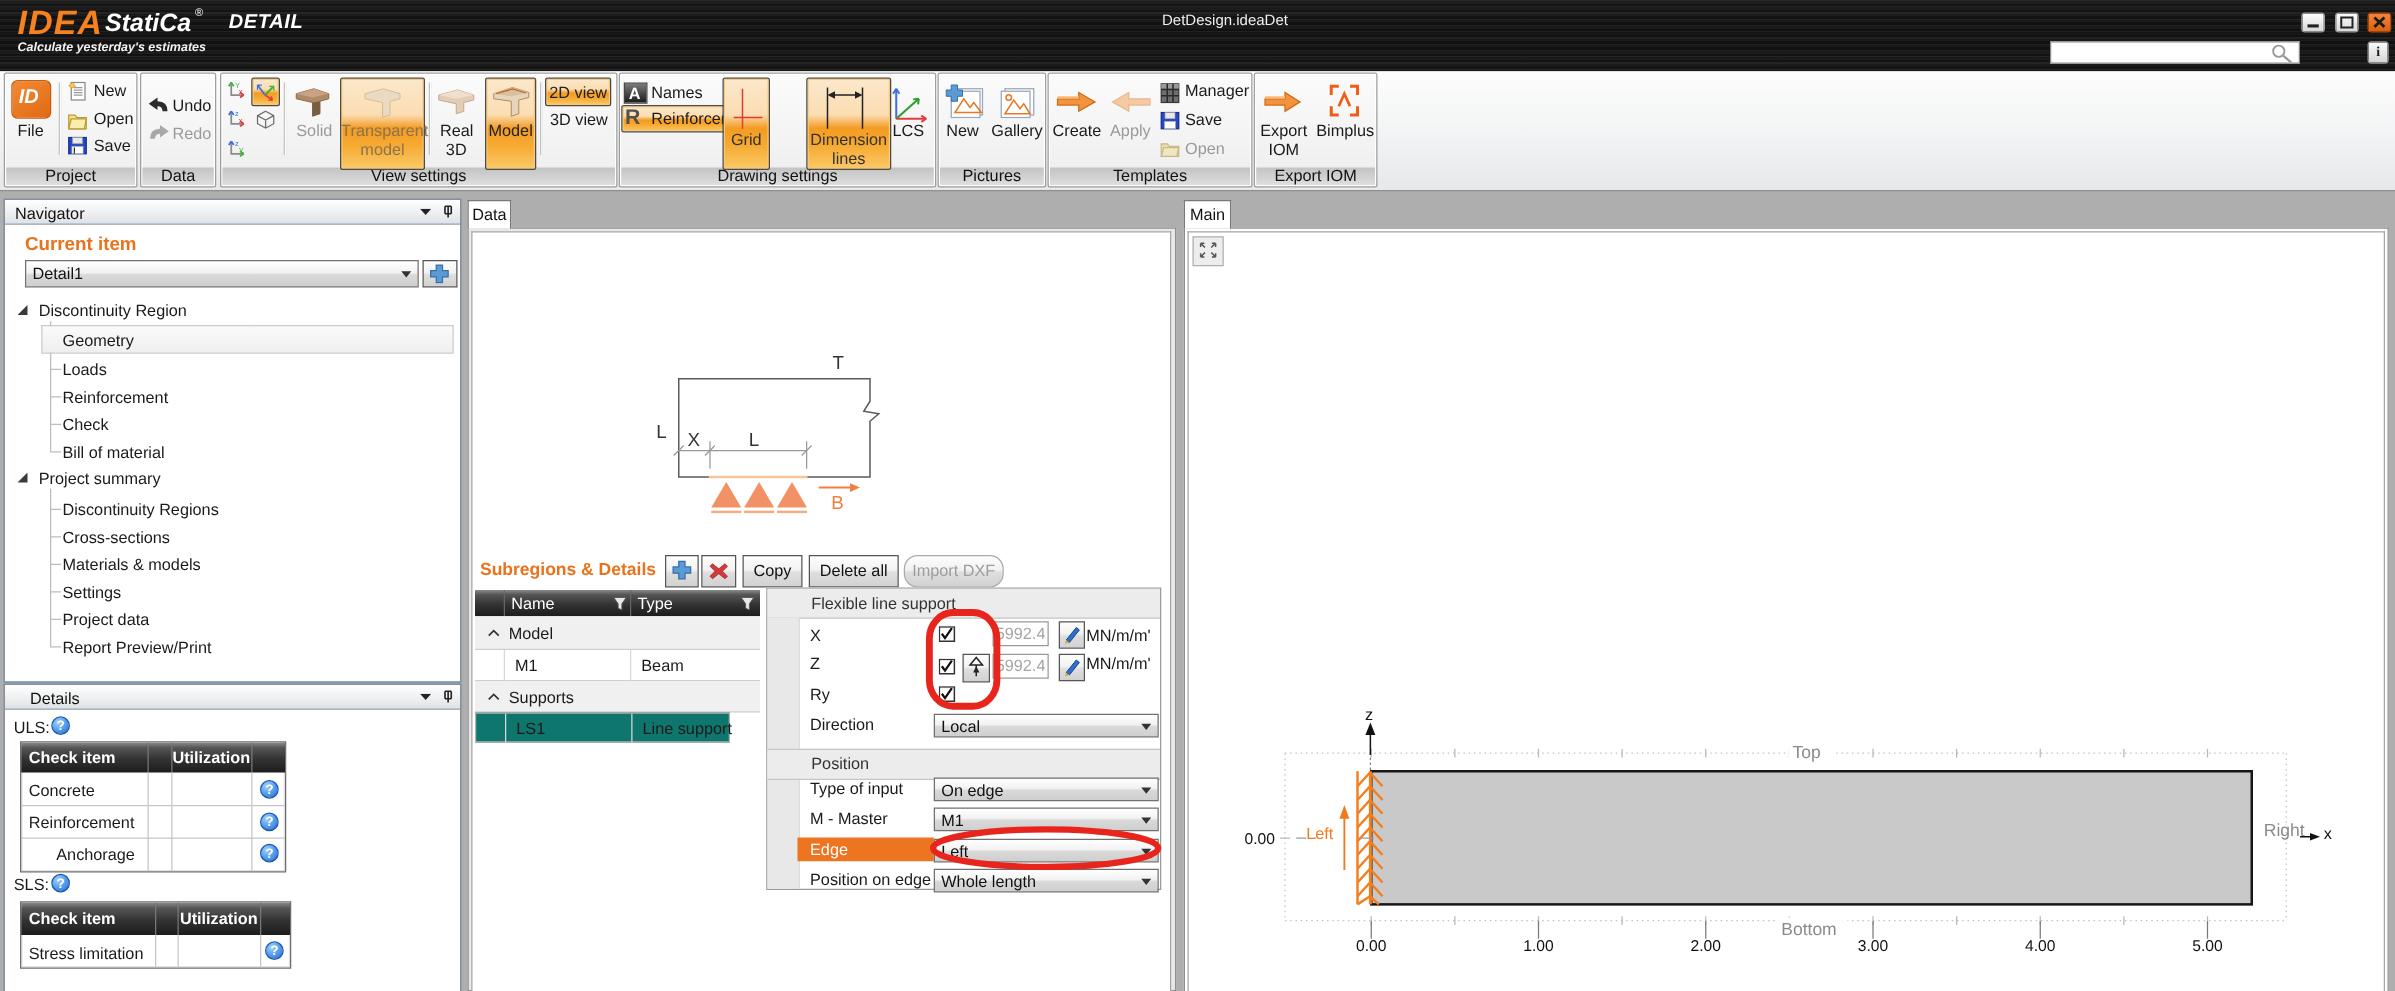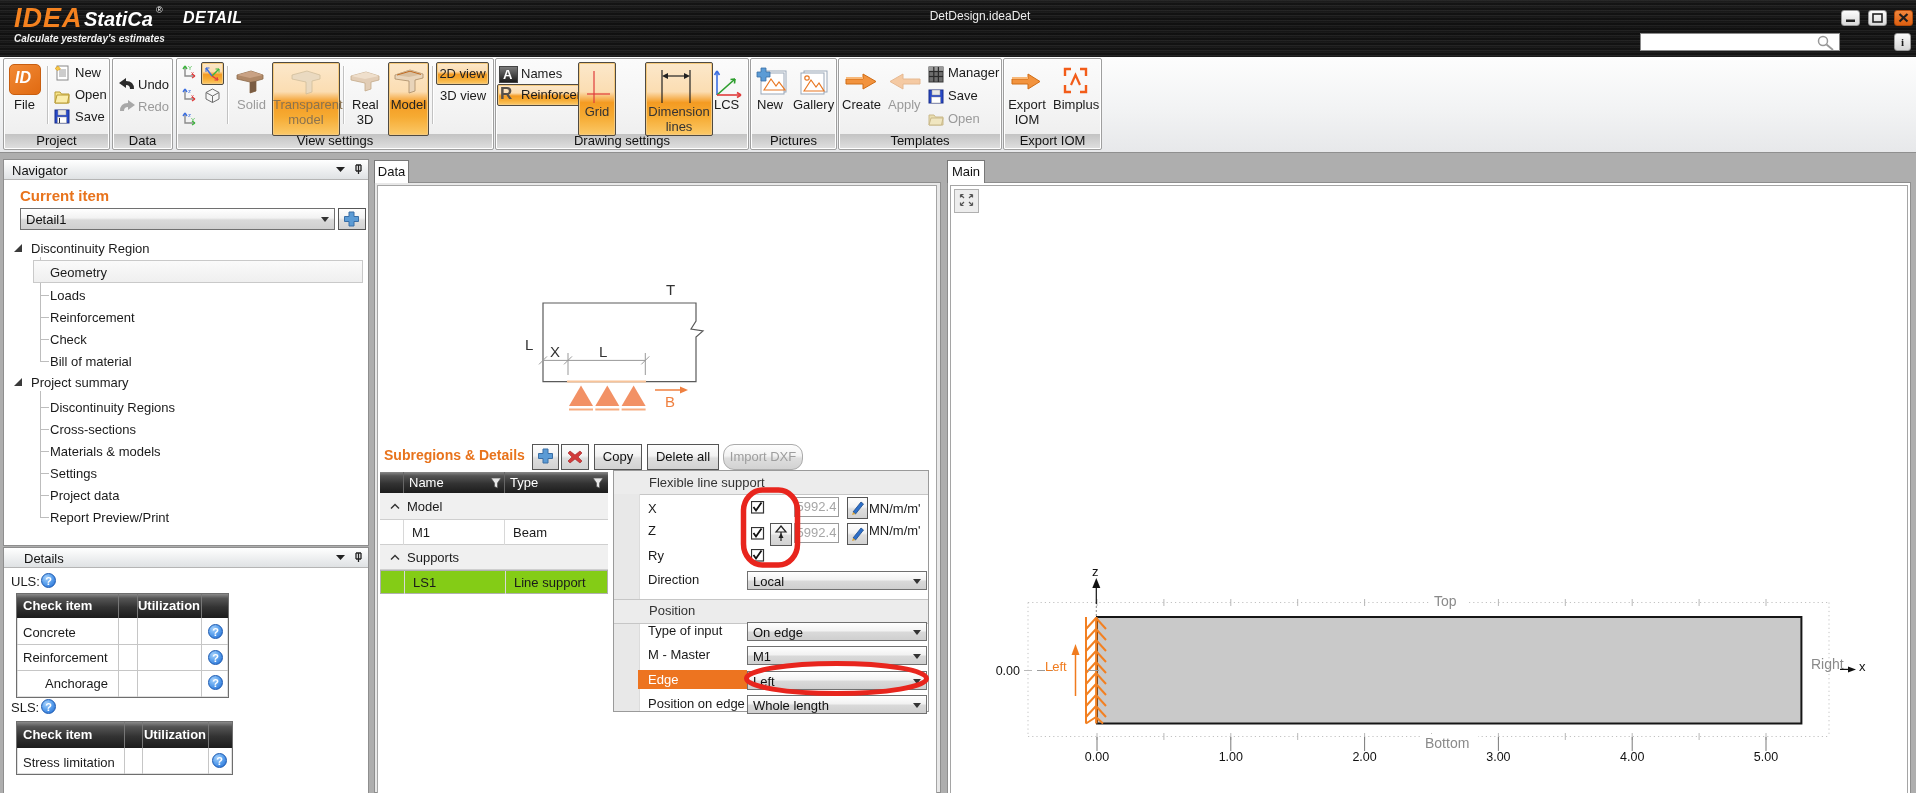--- a/index.html
+++ b/index.html
@@ -496,21 +496,21 @@
       <span class="plbl" style="left:133px;top:5px;">Beam</span>
       <div style="position:absolute;left:23px;top:0;width:1px;height:25px;background:#d8d8d8;"></div>
       <div style="position:absolute;left:124px;top:0;width:1px;height:25px;background:#d8d8d8;"></div>
     </div>
     <div class="abs" style="left:0;top:73px;width:228px;height:25px;background:#f0f0f0;border-bottom:1px solid #cfcfcf;box-sizing:border-box;">
       <svg style="position:absolute;left:10px;top:9px;" width="10" height="7">
           <path d="M1 5.5 L5 1.5 L9 5.5" fill="none" stroke="#333" stroke-width="1.4"></path>
         </svg>
       <span class="plbl" style="left:27px;top:5px;">Supports</span>
     </div>
-    <div class="abs" style="left:0;top:98px;width:228px;height:24px;background:#84cc16;border:1px solid #b0b0b0;box-sizing:border-box;">
+    <div class="abs" style="left:0;top:98px;width:204px;height:24px;background:#0f766e;border:1px solid #b0b0b0;box-sizing:border-box;">
       <span class="plbl" style="left:32px;top:4px;">LS1</span>
       <span class="plbl" style="left:133px;top:4px;">Line support</span>
       <div style="position:absolute;left:23px;top:0;width:1px;height:23px;background:#d8d8d8;"></div>
       <div style="position:absolute;left:124px;top:0;width:1px;height:23px;background:#d8d8d8;"></div>
     </div>
   </div>
 
   <div class="abs" style="left:236px;top:285px;width:316px;height:242px;border:1px solid #9a9a9a;background:#fff;box-sizing:border-box;">
     <div class="abs" style="left:0;top:0;width:314px;height:23px;background:#ececec;border-bottom:1px solid #c6c6c6;"></div>
     <div class="plbl" style="left:35px;top:4px;color:#333;">Flexible line support</div>

